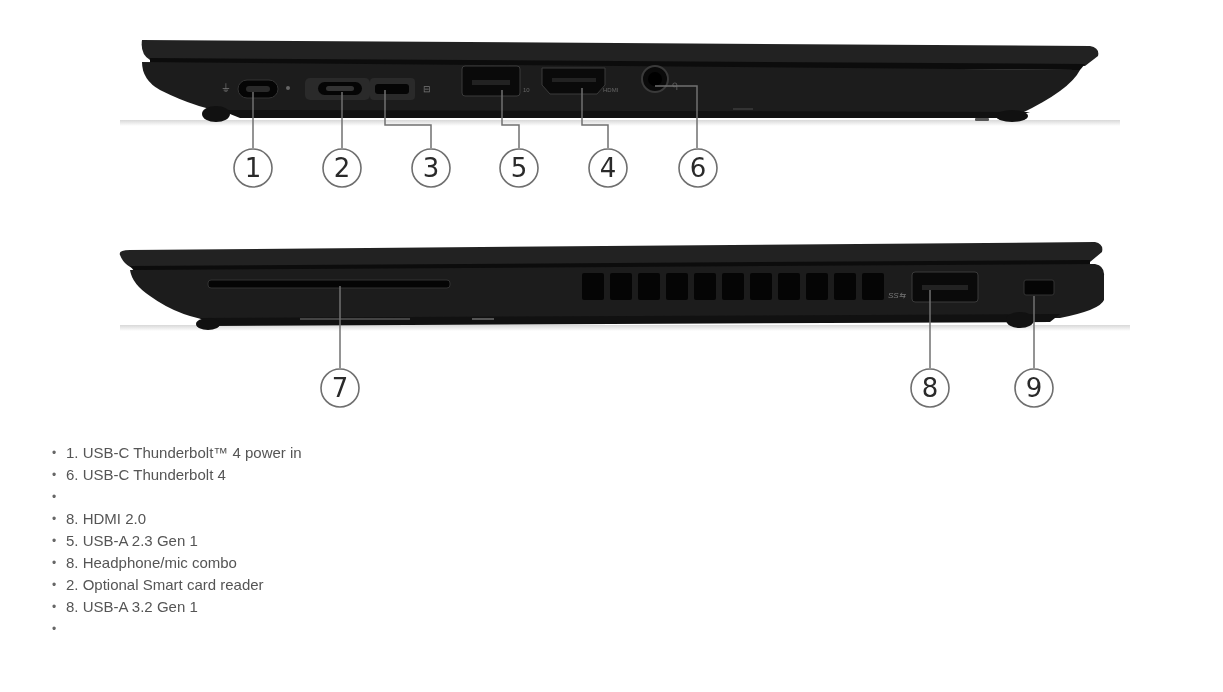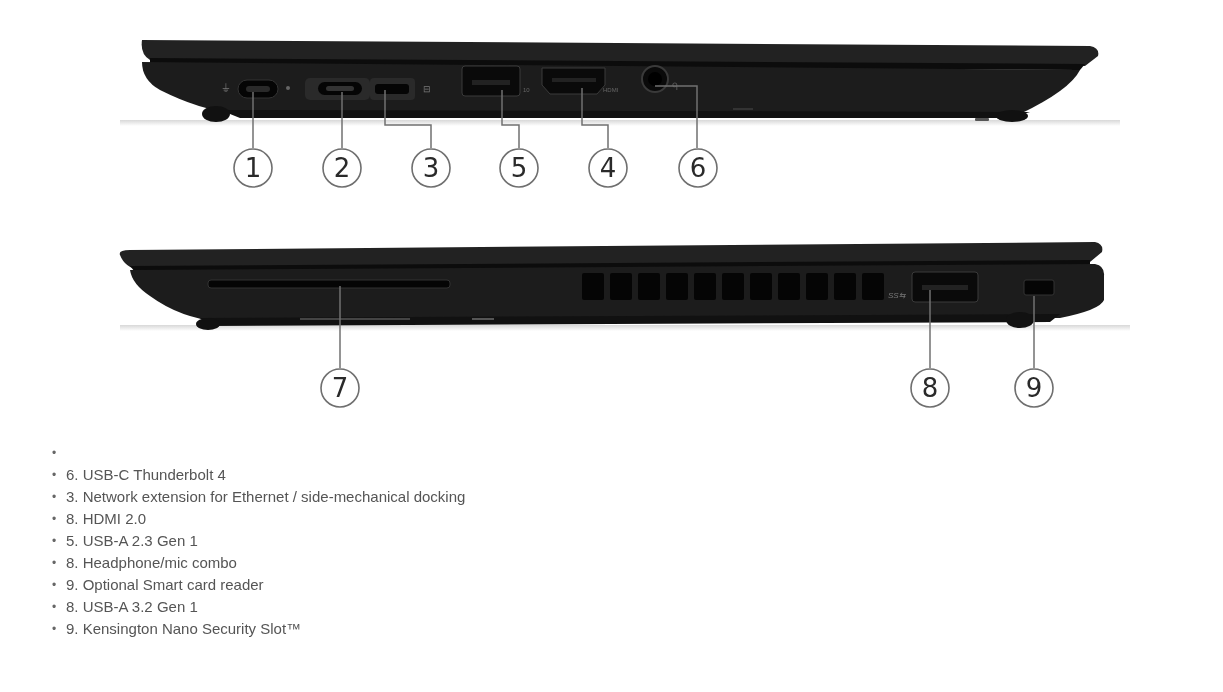--- a/index.html
+++ b/index.html
@@ -166,22 +166,22 @@
         <text x="930" y="397" text-anchor="middle" class="callout-num">8</text>
       </g>
       <g>
         <circle cx="1034" cy="388" r="19" fill="#fff" stroke="#6f6f6f" stroke-width="1.6"></circle>
         <text x="1034" y="397" text-anchor="middle" class="callout-num">9</text>
       </g>
     </g>
 </svg>
 
 <ul class="legend" id="legend">
+    <li><span class="bullet">•</span><span>1. USB-C Thunderbolt™ 4 power in</span></li>
+    <li><span class="bullet">•</span><span>6. USB-C Thunderbolt 4</span></li>
     <li><span class="bullet">•</span></li>
-    <li><span class="bullet">•</span><span>6. USB-C Thunderbolt 4</span></li>
-    <li><span class="bullet">•</span><span>3. Network extension for Ethernet / side-mechanical docking</span></li>
     <li><span class="bullet">•</span><span>8. HDMI 2.0</span></li>
     <li><span class="bullet">•</span><span>5. USB-A 2.3 Gen 1</span></li>
     <li><span class="bullet">•</span><span>8. Headphone/mic combo</span></li>
-    <li><span class="bullet">•</span><span>9. Optional Smart card reader</span></li>
+    <li><span class="bullet">•</span><span>2. Optional Smart card reader</span></li>
     <li><span class="bullet">•</span><span>8. USB-A 3.2 Gen 1</span></li>
-    <li><span class="bullet">•</span><span>9. Kensington Nano Security Slot™</span></li>
+    <li><span class="bullet">•</span></li>
   </ul>
 
 </body></html>

